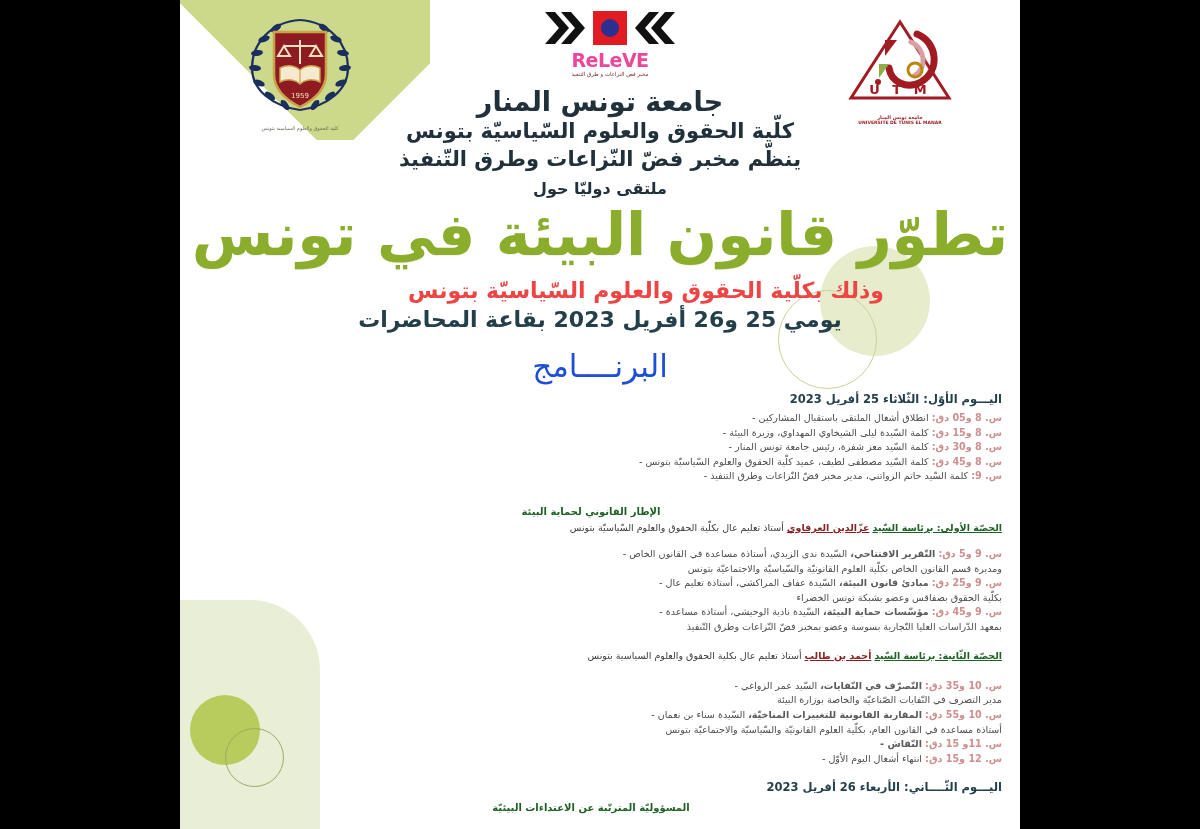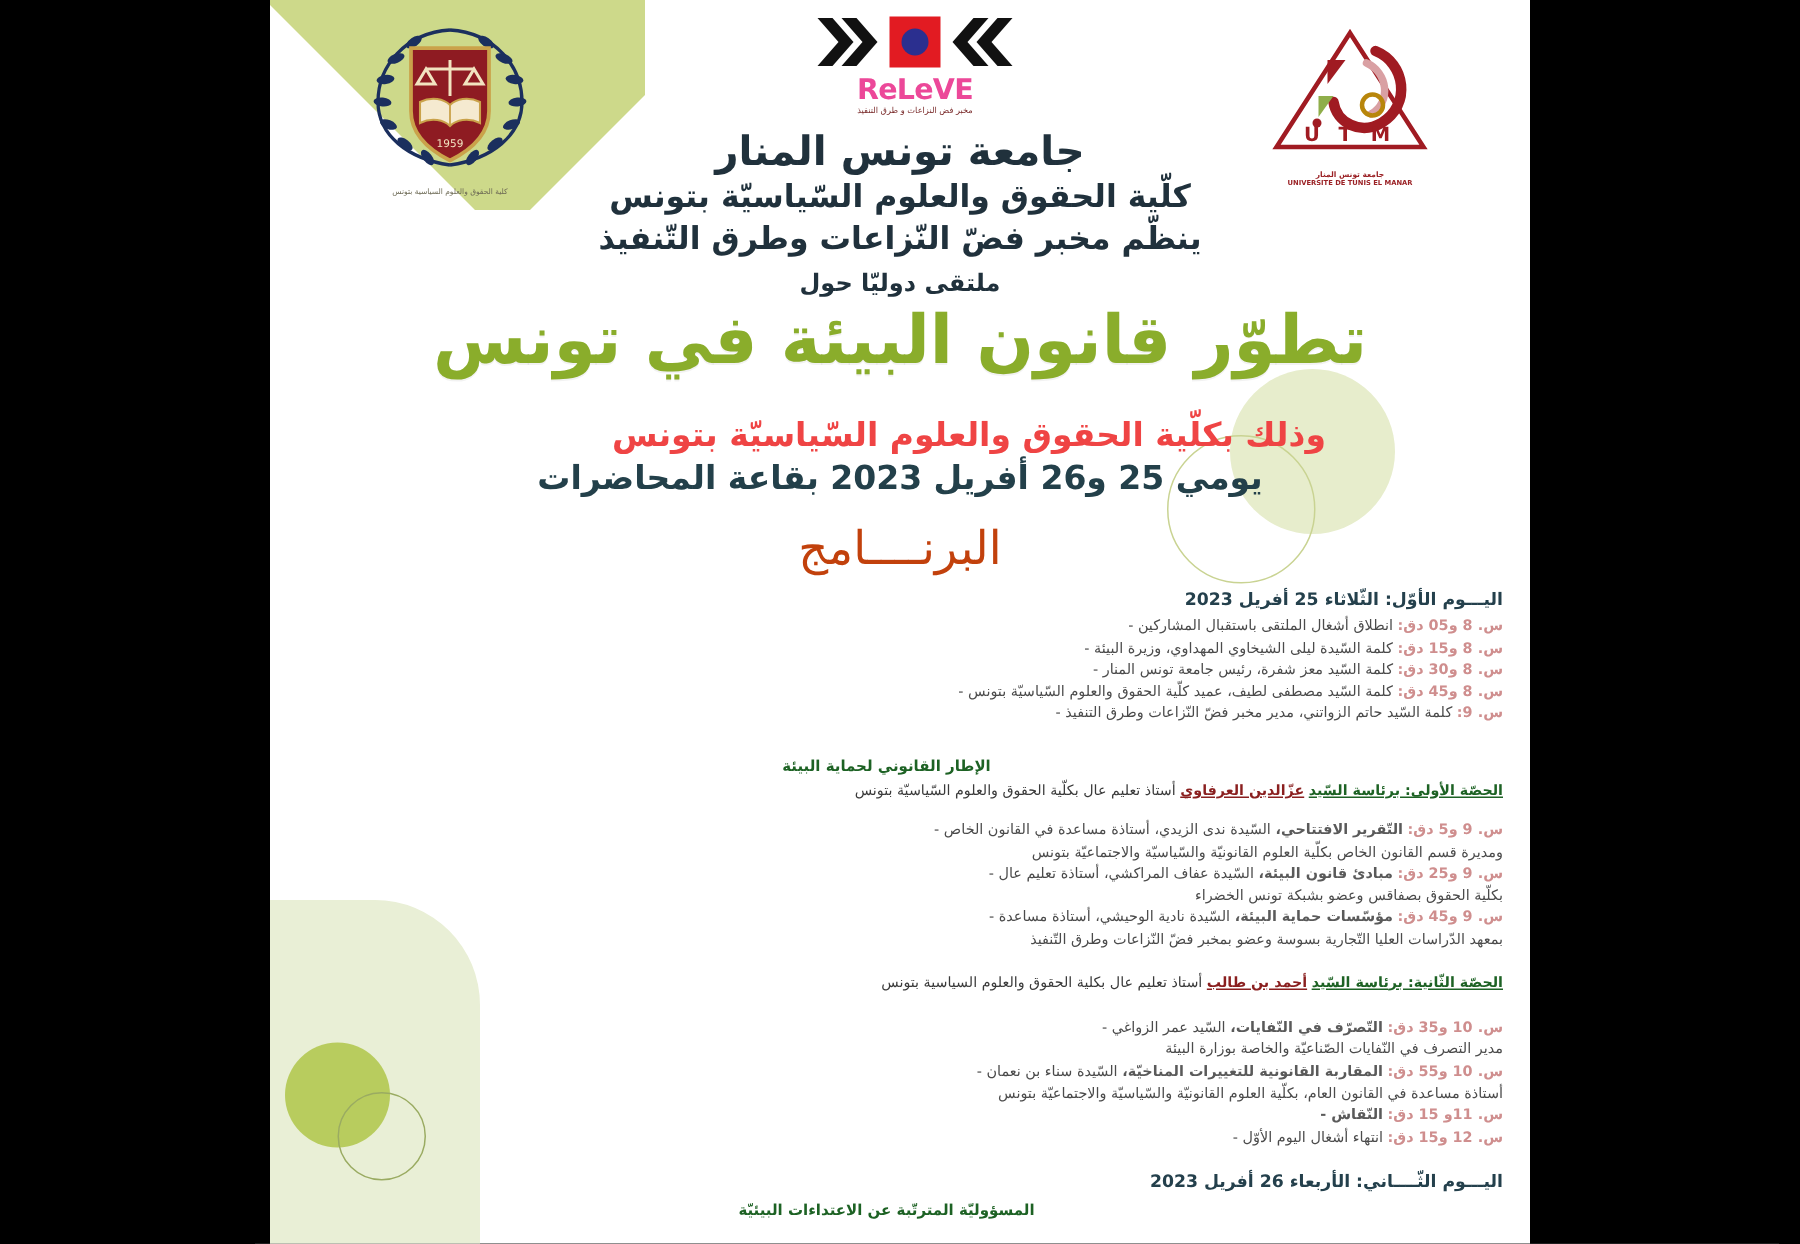--- a/index.html
+++ b/index.html
@@ -40,27 +40,27 @@
   #releve-sub{font-size:5.5px;color:#7a2b2b;margin-top:1px;}
 
   
   .txt{position:absolute;text-align:center;width:840px;left:0;line-height:1.18;}
 
   #univ-title{top:86px;font-size:27px;color:#20313c;font-weight:bold;font-family:"DejaVu Sans",sans-serif;}
   #faculty-line{top:119px;font-size:21px;color:#20313c;font-weight:bold;}
   #organizer-line{top:147px;font-size:21px;color:#20313c;font-weight:bold;}
   #event-kind{top:180px;font-size:16px;color:#20313c;font-weight:bold;}
 
-  #main-title{top:200px;font-size:45px;font-weight:bold;color:#8aad2b;letter-spacing:0px;
+  #main-title{top:200px;font-size:59px;font-weight:bold;color:#8aad2b;letter-spacing:0px;
       text-shadow:0 1px 0 rgba(0,0,0,.05);}
 
   #venue-line{top:278px;font-size:22px;color:#ef4444;font-weight:bold;padding-left:46px;}
   #date-line{top:307px;font-size:22px;color:#23404a;font-weight:bold;}
 
-  #program-word{top:348px;font-size:31px;color:#c2410c;letter-spacing:2px;font-weight:normal;}
+  #program-word{top:348px;font-size:31px;color:#1d4ed8;letter-spacing:2px;font-weight:normal;}
 
   
   #program-block{position:absolute;left:0px;top:392px;width:840px;padding:0 18px 0 0;
       box-sizing:border-box;text-align:right;}
 
   .day-heading{font-size:11.5px;font-weight:bold;color:#24404c;margin:0 0 5px 0;letter-spacing:.1px;}
   .section-title{font-size:10px;font-weight:bold;color:#1d6224;text-align:center;margin:8px 0 4px 0;}
   .chair-line{font-size:9.5px;color:#3a3a3a;margin:0 0 6px 0;line-height:1.5;}
   .chair-lead{color:#1d6224;font-weight:bold;text-decoration:underline;}
   .chair-name{color:#8a1f1f;font-weight:bold;text-decoration:underline;}

